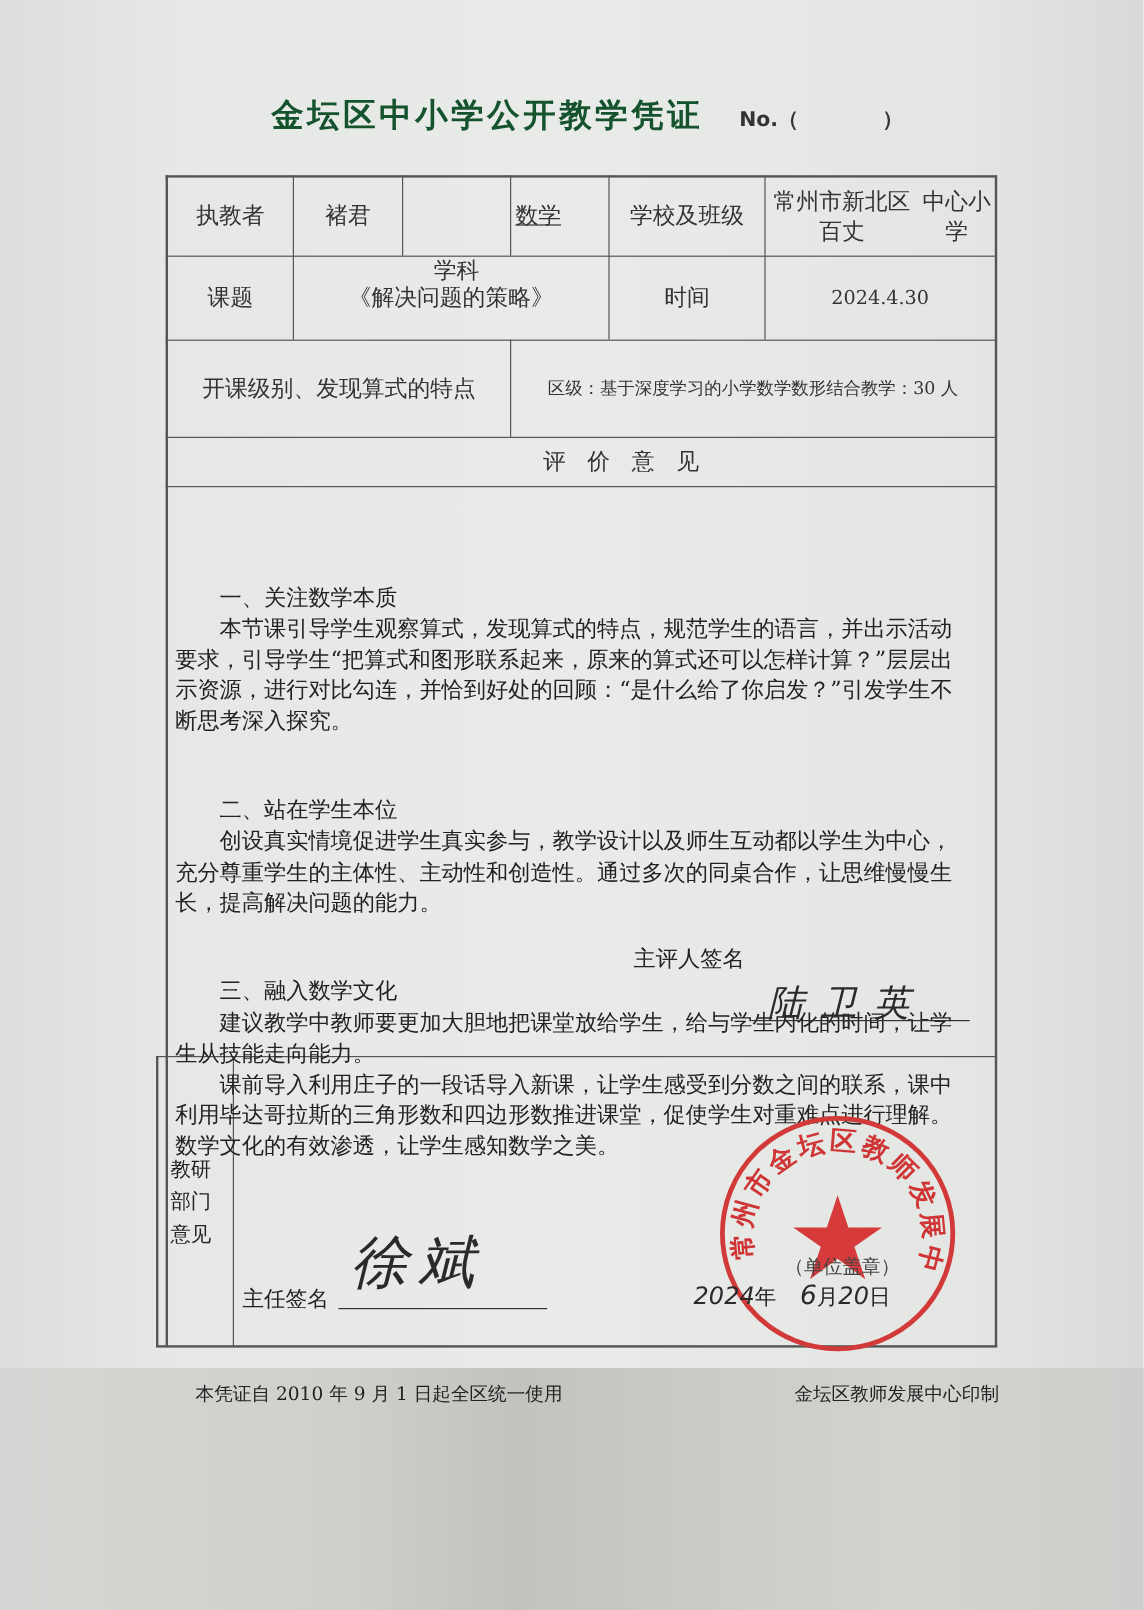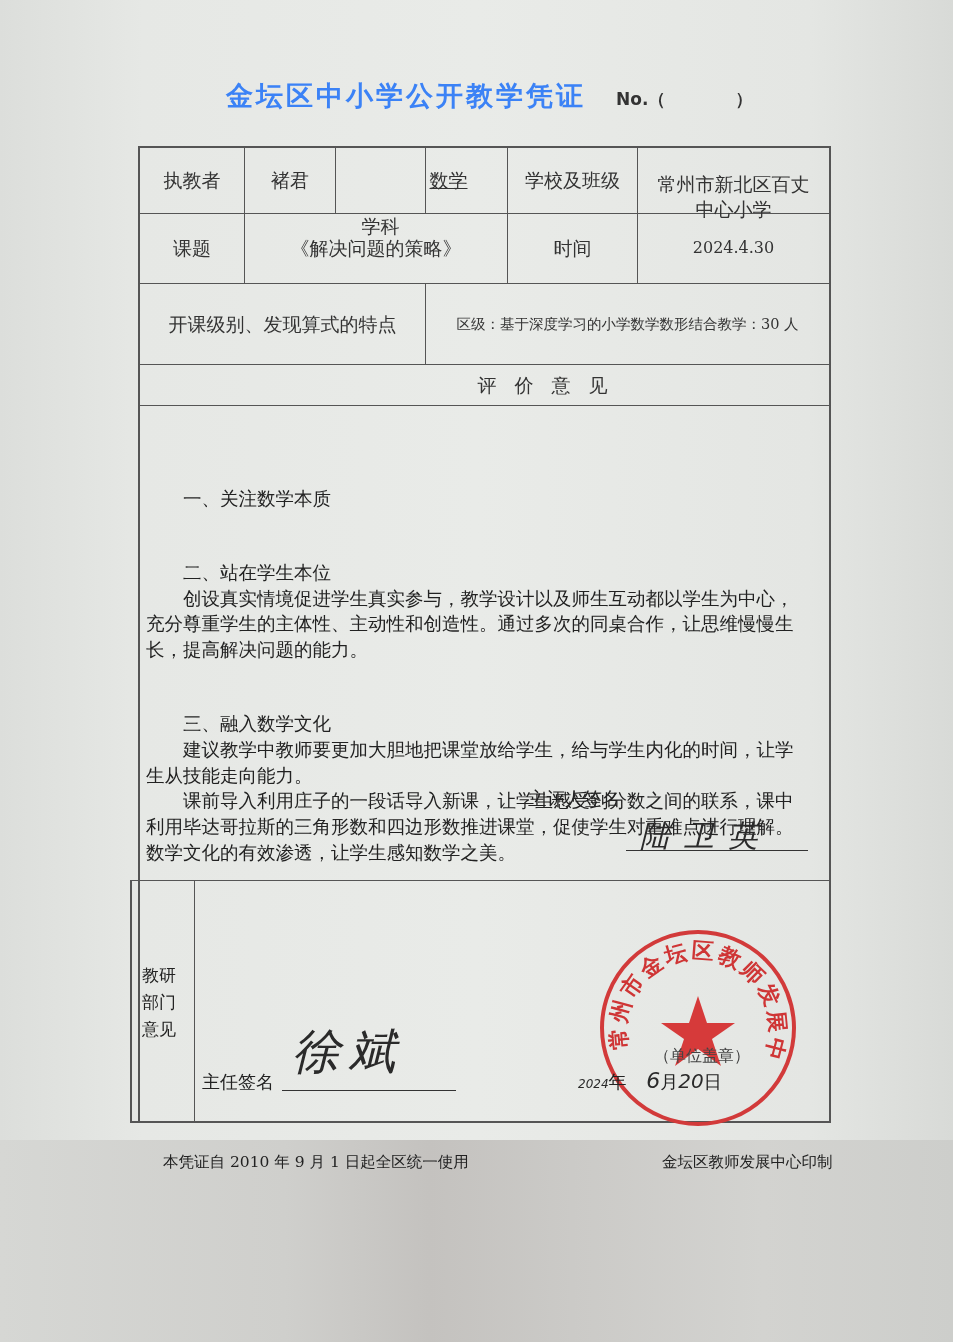--- a/index.html
+++ b/index.html
@@ -8,21 +8,21 @@
     background: linear-gradient(90deg, #dcdedb 0%, #e6e8e5 15%, #e9ebe8 50%, #e4e6e3 85%, #d8dad7 100%);
     font-family: "DejaVu Serif", "Liberation Serif", serif;
     color: #2a2a2a;
   }
   .shade {
     position: absolute; left: 0; top: 1140px; width: 953px; height: 202px;
     background: linear-gradient(90deg, #d6d7d4 0%, #cfcfcc 30%, #c4c2bf 45%, #cbcac7 60%, #d3d3d0 80%, #cdcecb 100%);
   }
   .title {
     position: absolute; left: 226px; top: 78px; font-size: 27px; letter-spacing: 3px;
-    font-family: "DejaVu Sans", sans-serif; font-weight: bold; color: #3b82f6;
+    font-family: "DejaVu Sans", sans-serif; font-weight: bold; color: #14532d;
   }
   .no {
     position: absolute; left: 616px; top: 88px; font-size: 17px; font-family: "DejaVu Sans", sans-serif; font-weight: bold; color: #333;
   }
   .no .paren-r { margin-left: 70px; }
   .line { position: absolute; background: #555; }
   .cell {
     position: absolute; display: flex; align-items: center; justify-content: center;
     text-align: center; font-size: 19px; color: #333; line-height: 1.3;
   }
@@ -78,37 +78,38 @@
 
   <div class="line" style="left:130px;top:880px;width:2px;height:242px;"></div>
   <div class="line" style="left:194px;top:880px;width:1px;height:242px;"></div>
 </div>
 
 <div class="cell" style="left:140px;top:148px;width:104px;height:65px;">执教者</div>
 <div class="cell" style="left:245px;top:148px;width:90px;height:65px;">褚君</div>
 <div class="cell" style="left:336px;top:148px;width:89px;height:65px;margin-top:46px;">学科</div>
 <div class="cell" style="left:408px;top:148px;width:81px;height:65px;text-decoration:underline;">数学</div>
 <div class="cell" style="left:508px;top:148px;width:129px;height:65px;">学校及班级</div>
-<div class="cell" style="left:638px;top:148px;width:191px;height:65px;flex-direction:column;margin-top:16px;">
+<div class="cell" style="left:638px;top:148px;width:191px;height:65px;flex-direction:row;">
   <span>常州市新北区百丈</span>
   <span>中心小学</span>
 </div>
 
 <div class="cell" style="left:140px;top:214px;width:104px;height:69px;">课题</div>
 <div class="cell" style="left:245px;top:214px;width:262px;height:69px;">《解决问题的策略》</div>
 <div class="cell" style="left:508px;top:214px;width:129px;height:69px;">时间</div>
 <div class="cell" style="left:638px;top:214px;width:191px;height:69px;font-size:16px;">2024.4.30</div>
 
 <div class="cell" style="left:140px;top:284px;width:285px;height:80px;">开课级别、发现算式的特点</div>
 <div class="cell" style="left:426px;top:284px;width:403px;height:80px;font-size:14.5px;">区级：基于深度学习的小学数学数形结合教学：30 人</div>
 
-<div class="cell" style="left:140px;top:365px;width:761px;height:40px;letter-spacing:6px;padding-left:25px;">评 价 意 见</div>
+<div class="cell" style="left:140px;top:365px;width:761px;height:40px;letter-spacing:6px;">评 价 意 见</div>
 
 <div class="eval">
   <p class="h">一、关注数学本质</p>
+  <p>本节课引导学生观察算式，发现算式的特点，规范学生的语言，并出示活动要求，引导学生“把算式和图形联系起来，原来的算式还可以怎样计算？”层层出示资源，进行对比勾连，并恰到好处的回顾：“是什么给了你启发？”引发学生不断思考深入探究。</p>
   <p class="h">二、站在学生本位</p>
   <p>创设真实情境促进学生真实参与，教学设计以及师生互动都以学生为中心，充分尊重学生的主体性、主动性和创造性。通过多次的同桌合作，让思维慢慢生长，提高解决问题的能力。</p>
   <p class="h">三、融入数学文化</p>
   <p>建议教学中教师要更加大胆地把课堂放给学生，给与学生内化的时间，让学生从技能走向能力。</p>
   <p>课前导入利用庄子的一段话导入新课，让学生感受到分数之间的联系，课中利用毕达哥拉斯的三角形数和四边形数推进课堂，促使学生对重难点进行理解。数学文化的有效渗透，让学生感知数学之美。</p>
 </div>
 
 <div class="sign1">主评人签名</div>
 <div class="sign1-line"></div>
 <div class="hand" style="left:640px;top:816px;font-size:30px;letter-spacing:14px;">陆卫英</div>
@@ -130,18 +131,18 @@
     </defs>
     <text font-size="22" font-weight="bold" fill="#cf3535" font-family="DejaVu Sans, sans-serif" letter-spacing="3">
       <textPath href="#arc" startOffset="2%">常州市金坛区教师发展中心</textPath>
     </text>
     <polygon points="94,62 103,89 131,89 108,105 117,132 94,115 71,132 80,105 57,89 85,89" fill="#d63a3a"></polygon>
   </svg>
   <div class="stamp-sub">（单位盖章）</div>
 </div>
 
 <div class="date">
-  <span class="hand" style="position:static;font-size:12px;">2024</span><span>年</span>
+  <span class="hand" style="position:static;font-size:20px;">2024</span><span>年</span>
   <span class="hand" style="position:static;font-size:22px;margin-left:14px;">6</span><span>月</span><span class="hand" style="position:static;font-size:20px;">20</span><span>日</span>
 </div>
 
 <div class="footer" style="left:131px;">本凭证自 2010 年 9 月 1 日起全区统一使用</div>
 <div class="footer" style="left:630px;">金坛区教师发展中心印制</div>
 
 </body></html>

